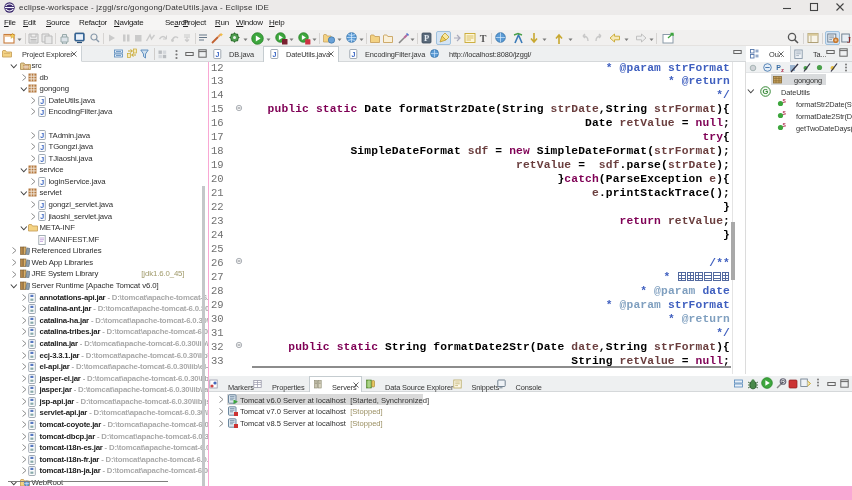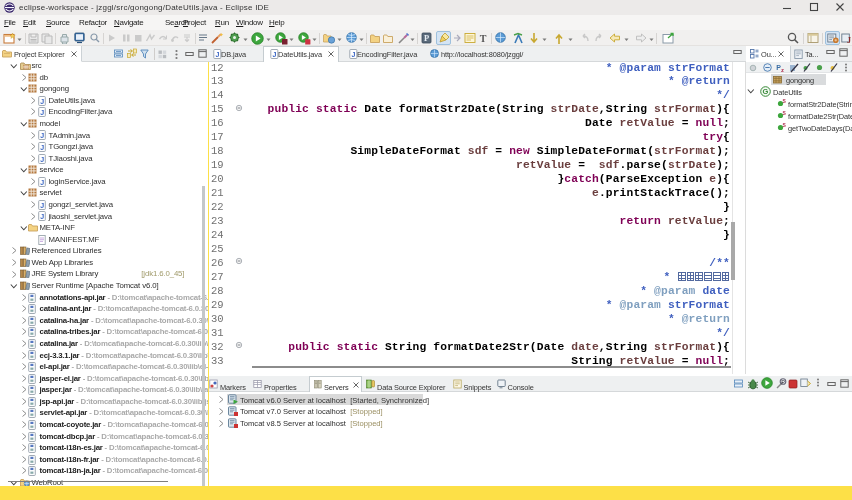--- a/index.html
+++ b/index.html
@@ -1,27 +1,27 @@
 <!DOCTYPE html>
 <html><head><meta charset="utf-8">
 <style>
 html,body{margin:0;padding:0;width:852px;height:500px;overflow:hidden;background:#fff;
   font-family:"Liberation Sans",sans-serif;-webkit-font-smoothing:antialiased;}
 *{box-sizing:border-box;}
 .abs{position:absolute;}
-#win{position:relative;width:852px;height:500px;background:#fde047;overflow:hidden;}
+#win{position:relative;width:852px;height:500px;background:#f9a8d4;overflow:hidden;}
 #title{left:0;top:0;width:852px;height:15px;background:#eceae9;}
 #title .txt{left:19px;top:3px;font-size:8px;color:#333;letter-spacing:0.22px;}
 #menu{left:0;top:15px;width:852px;height:15px;background:#f6f5f4;}
 #menu span{position:absolute;top:2.5px;font-size:8px;letter-spacing:-0.28px;color:#1c1c1c;}
 #tools{left:0;top:30px;width:852px;height:16px;background:#f1f0ef;border-bottom:1px solid #e4e2e0;}
 .tabrow{background:#eef0f1;border-bottom:1px solid #d5d8da;}
 #tabs1{left:0;top:46px;width:852px;height:16px;}
 .tab-active{background:#fff;border:1px solid #c5ccd0;border-bottom:none;}
-.tabtxt{font-size:7.4px;letter-spacing:-0.12px;color:#333;white-space:nowrap;}
+.tabtxt{font-size:7.4px;letter-spacing:-0.12px;color:#333;white-space:nowrap;margin-left:8px;}
 #lpanel{left:0;top:62px;width:208px;height:424px;background:#fff;overflow:hidden;}
 #editor{left:209px;top:62px;width:536px;height:312px;background:#fff;overflow:hidden;}
 #rpanel{left:746px;top:62px;width:106px;height:312px;background:#fff;overflow:hidden;}
 #bpanel{left:209px;top:374px;width:643px;height:112px;background:#fff;overflow:hidden;}
 .trow{position:absolute;height:11.6px;font-size:7.8px;color:#2e2e2e;white-space:nowrap;letter-spacing:-0.12px;}
 .trow .lbl{position:absolute;top:1.2px;}
 .gray{color:#a9a9a9;} .olive{color:#a09a6a;margin-left:41px;} .b{font-weight:bold;color:#222;letter-spacing:-0.2px;}
 #code{font-family:"Liberation Mono",monospace;font-size:11.27px;line-height:13.95px;
   font-weight:bold;color:#000;white-space:pre;tab-size:4;position:absolute;left:31px;top:-0.5px;letter-spacing:0.14px;text-align:right;}
 #lnums{font-family:"Liberation Mono",monospace;font-size:10.5px;line-height:13.95px;
@@ -416,30 +416,20 @@
       </div>
 <div class="trow" style="left:0;top:44.2px;width:208px">
         <svg class="icon" style="left:29.5px;top:2.3px" width="6" height="7" viewBox="0 0 6 7">
           <path d="M1.5 0.5 L5 3.5 L1.5 6.5" stroke="#8a8a8a" stroke-width="1" fill="none"></path>
         </svg>
         <svg class="icon" style="left:38px;top:1.0px" width="8" height="10" viewBox="0 0 8 10">
           <rect x="0.7" y="0.5" width="6.6" height="9" fill="#fff" stroke="#97a2ac" stroke-width="0.9" rx="0.8"></rect>
           <text x="4.1" y="7.6" font-size="7" font-weight="bold" fill="#3a66c4" text-anchor="middle" font-family="Liberation Sans">J</text>
         </svg>
         <span class="lbl" style="left:48.5px">EncodingFilter.java</span>
-      </div>
-<div class="trow" style="left:0;top:55.8px;width:208px">
-        <svg class="icon" style="left:19.5px;top:3.2px" width="8" height="6" viewBox="0 0 8 6">
-          <path d="M0.8 1.5 L3.8 4.8 L6.8 1.5" stroke="#444" stroke-width="1.05" fill="none"></path>
-        </svg>
-        <svg class="icon" style="left:27.8px;top:1.0px" width="9" height="9" viewBox="0 0 9 9">
-          <rect x="0.5" y="0.5" width="8" height="8" fill="#b5793f"></rect>
-          <path d="M0.5 3.2 H8.5 M0.5 5.9 H8.5 M3.2 0.5 V8.5 M5.9 0.5 V8.5" stroke="#f4ece2" stroke-width="0.9"></path>
-        </svg>
-        <span class="lbl" style="left:39.5px">model</span>
       </div>
 <div class="trow" style="left:0;top:67.4px;width:208px">
         <svg class="icon" style="left:29.5px;top:2.3px" width="6" height="7" viewBox="0 0 6 7">
           <path d="M1.5 0.5 L5 3.5 L1.5 6.5" stroke="#8a8a8a" stroke-width="1" fill="none"></path>
         </svg>
         <svg class="icon" style="left:38px;top:1.0px" width="8" height="10" viewBox="0 0 8 10">
           <rect x="0.7" y="0.5" width="6.6" height="9" fill="#fff" stroke="#97a2ac" stroke-width="0.9" rx="0.8"></rect>
           <text x="4.1" y="7.6" font-size="7" font-weight="bold" fill="#3a66c4" text-anchor="middle" font-family="Liberation Sans">J</text>
         </svg>
         <span class="lbl" style="left:48.5px">TAdmin.java</span>

